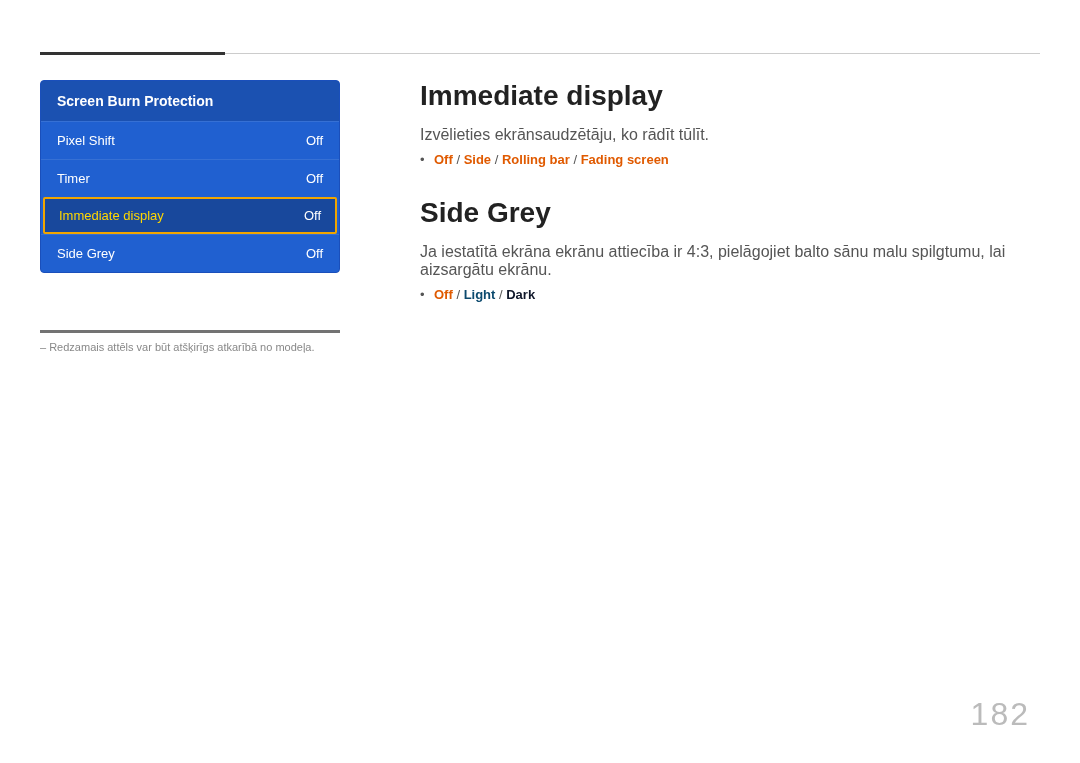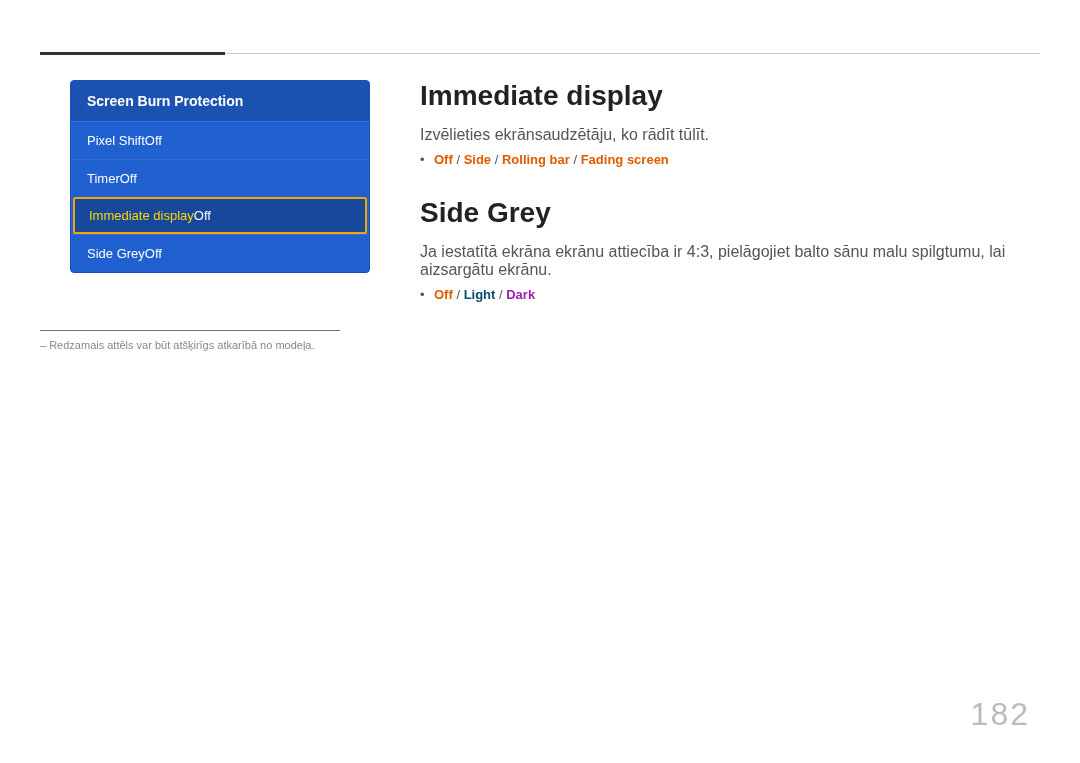--- a/index.html
+++ b/index.html
@@ -33,41 +33,41 @@
       background: #ccc;
       margin-right: 40px;
     }
 
     
     .left-panel {
       position: absolute;
       top: 80px;
       left: 40px;
       width: 300px;
-      margin-left: 30px;
     }
 
     .menu-box {
       background: linear-gradient(135deg, #3a7bd5 0%, #1a5bbf 50%, #0a3fa0 100%);
       background: #2060d0;
       border-radius: 4px;
       overflow: hidden;
       border: 1px solid #1a4fbb;
     }
 
     .menu-header {
       background: rgba(0,0,0,0.15);
       padding: 12px 16px;
       color: #fff;
       font-size: 14px;
       font-weight: bold;
     }
 
     .menu-item {
       display: flex;
+      justify-content: space-between;
       align-items: center;
       padding: 11px 16px;
       color: #fff;
       font-size: 13px;
       border-top: 1px solid rgba(255,255,255,0.1);
       cursor: pointer;
     }
 
     .menu-item.active {
       background: rgba(0,0,0,0.25);
@@ -82,21 +82,21 @@
     .menu-item-value { color: #fff; font-size: 13px; }
     .menu-item.active .menu-item-value { color: #fff; }
 
     
     .bottom-note {
       position: absolute;
       top: 330px;
       left: 40px;
       font-size: 11px;
       color: #888;
-      border-top: 1px solid #737373;
+      border-top: 3px solid #737373;
       padding-top: 8px;
       width: 300px;
     }
 
     
     .right-content {
       position: absolute;
       top: 80px;
       left: 420px;
       right: 40px;
@@ -135,21 +135,21 @@
       color: #555;
     }
 
     .opt-off { color: #e05a00; font-weight: bold; }
     .opt-pixel { color: #e05a00; font-weight: bold; }
     .opt-rolling { color: #e05a00; font-weight: bold; }
     .opt-fading { color: #e05a00; font-weight: bold; }
     .opt-sep { color: #555; }
 
     .opt-light { color: #0c4a6e; font-weight: bold; }
-    .opt-dark { color: #a21caf; font-weight: bold; }
+    .opt-dark { color: #0f172a; font-weight: bold; }
 
     
     .page-number {
       position: absolute;
       bottom: 30px;
       right: 50px;
       font-size: 32px;
       color: #bbb;
       font-weight: 300;
       letter-spacing: 2px;

